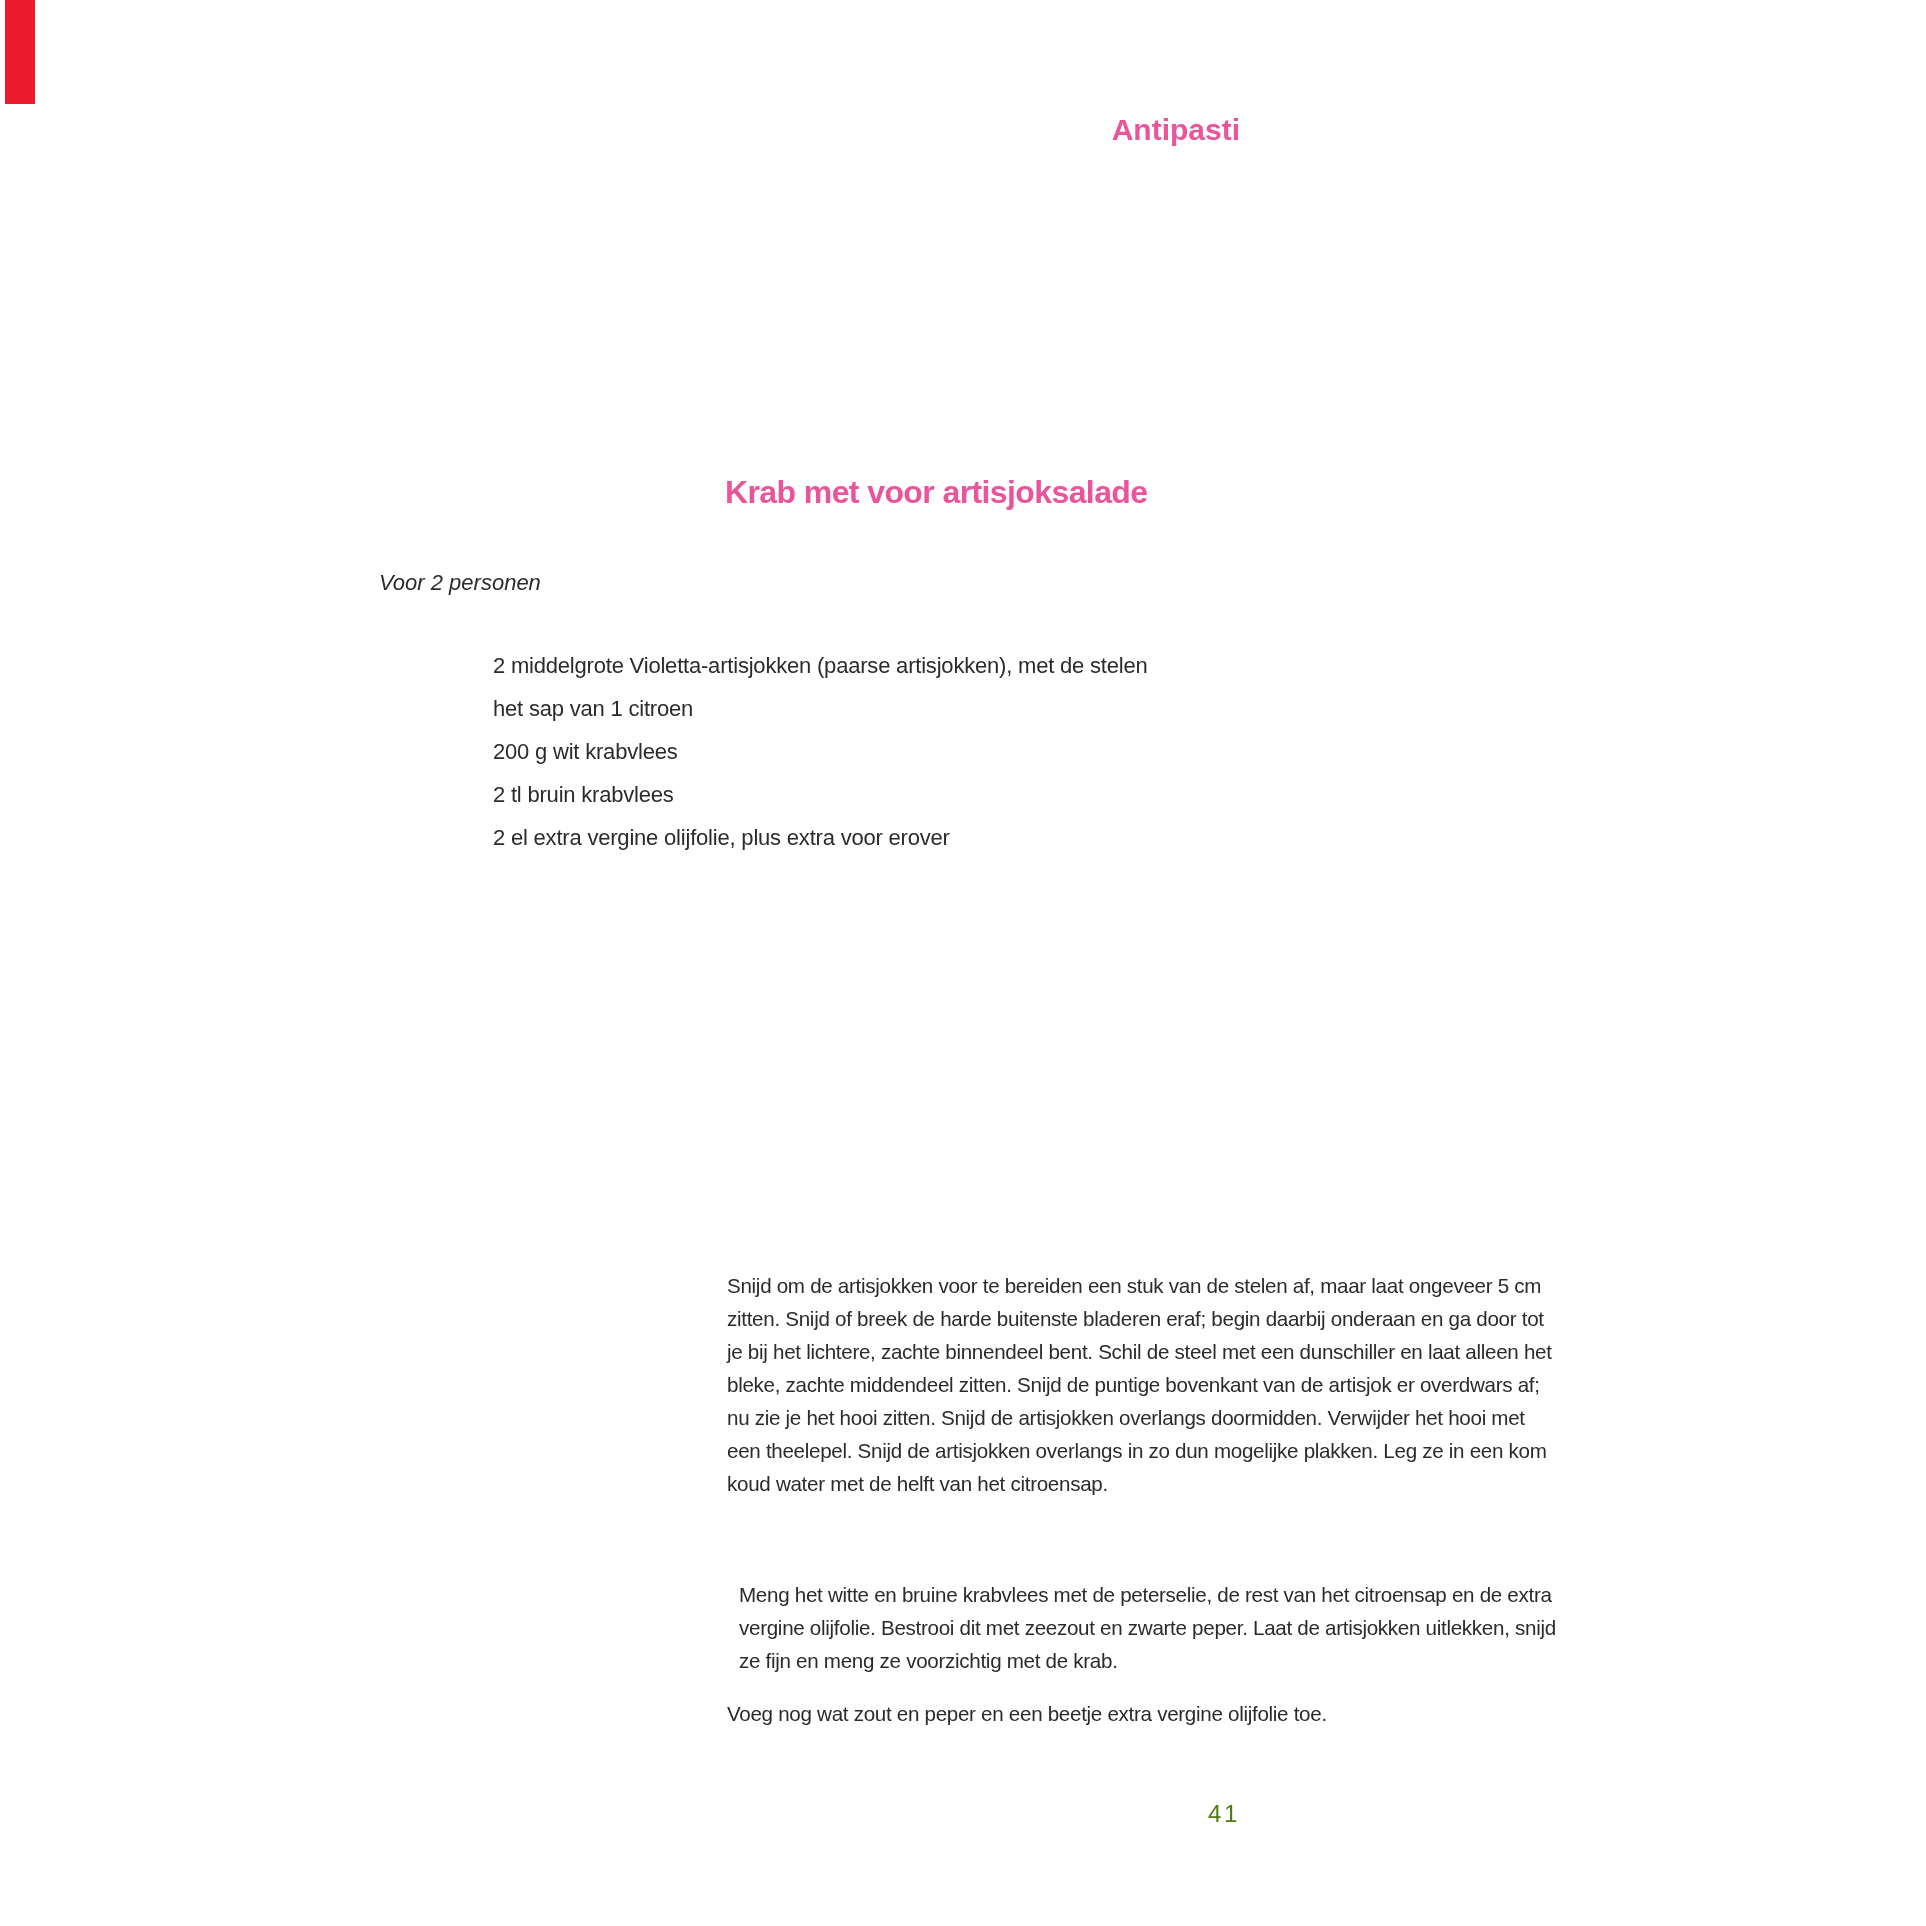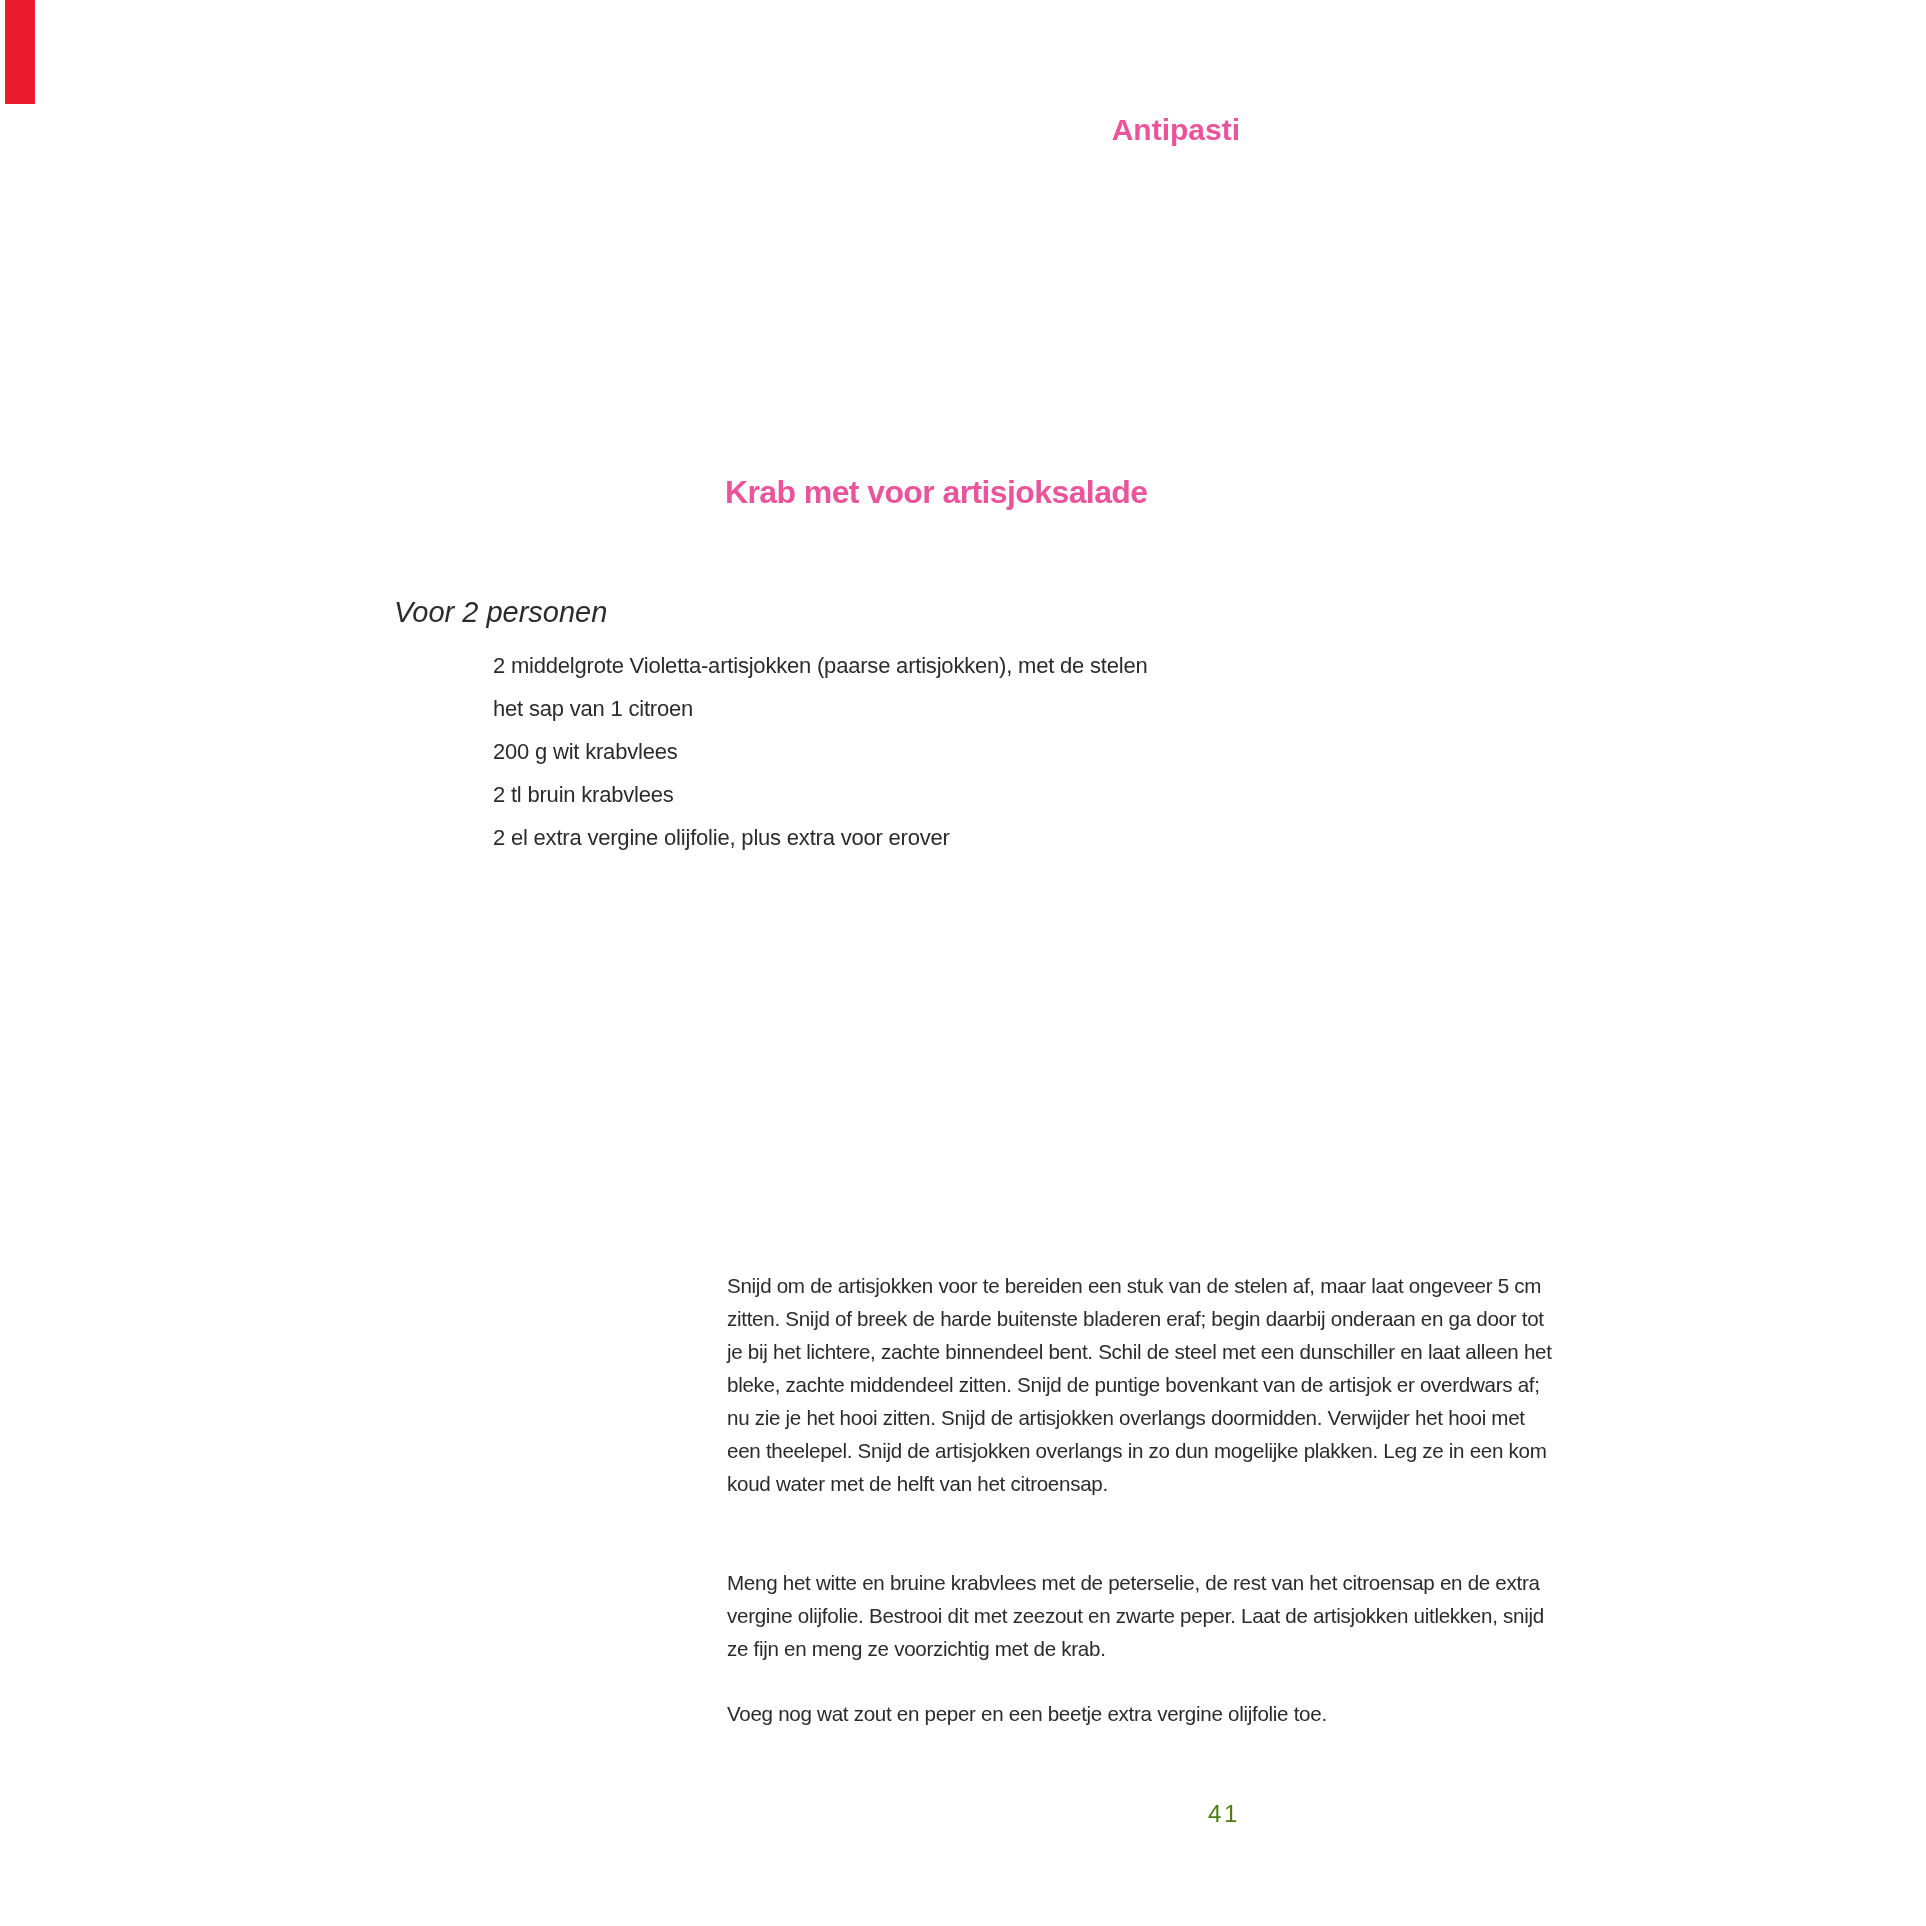--- a/index.html
+++ b/index.html
@@ -38,25 +38,24 @@
     top: 474px;
     left: 725px;
     font-size: 32px;
     font-weight: bold;
     letter-spacing: -0.6px;
     color: #e9549b;
   }
   .servings {
     position: absolute;
     top: 570px;
-    left: 394px;
-    font-size: 29px;
+    left: 379px;
+    font-size: 22px;
     font-style: italic;
     color: #2b2b2b;
-    margin-top: 26px;
   }
   .ingredients {
     position: absolute;
     top: 644px;
     left: 493px;
     font-size: 22px;
     line-height: 43px;
     letter-spacing: -0.2px;
     color: #2b2b2b;
     list-style: none;
@@ -112,20 +111,20 @@
     <li>2 middelgrote Violetta-artisjokken (paarse artisjokken), met de stelen</li>
     <li>het sap van 1 citroen</li>
     <li>200 g wit krabvlees</li>
     <li>2 tl bruin krabvlees</li>
     <li>2 el extra vergine olijfolie, plus extra voor erover</li>
   </ul>
 
 
   <p class="step step-1" style="margin:0;">Snijd om de artisjokken voor te bereiden een stuk van de stelen af, maar laat ongeveer 5 cm zitten. Snijd of breek de harde buitenste bladeren eraf; begin daarbij onderaan en ga door tot je bij het lichtere, zachte binnendeel bent. Schil de steel met een dunschiller en laat alleen het bleke, zachte middendeel zitten. Snijd de puntige bovenkant van de artisjok er overdwars af; nu zie je het hooi zitten. Snijd de artisjokken overlangs doormidden. Verwijder het hooi met een theelepel. Snijd de artisjokken overlangs in zo dun mogelijke plakken. Leg ze in een kom koud water met de helft van het citroensap.</p>
 
-  <p class="step step-2" style="margin:0;">Meng het witte en bruine krabvlees met de peterselie, de rest van het citroensap en de extra vergine olijfolie. Bestrooi dit met zeezout en zwarte peper. Laat de artisjokken uitlekken, snijd ze fijn en meng ze voorzichtig met de krab.</p>
+  <p class="step step-2" style="margin:12px;">Meng het witte en bruine krabvlees met de peterselie, de rest van het citroensap en de extra vergine olijfolie. Bestrooi dit met zeezout en zwarte peper. Laat de artisjokken uitlekken, snijd ze fijn en meng ze voorzichtig met de krab.</p>
 
   <p class="step step-3" style="margin:0;">Voeg nog wat zout en peper en een beetje extra vergine olijfolie toe.</p>
 
   <div class="page-number">41</div>
 
 </div>
 
 
 </body></html>

